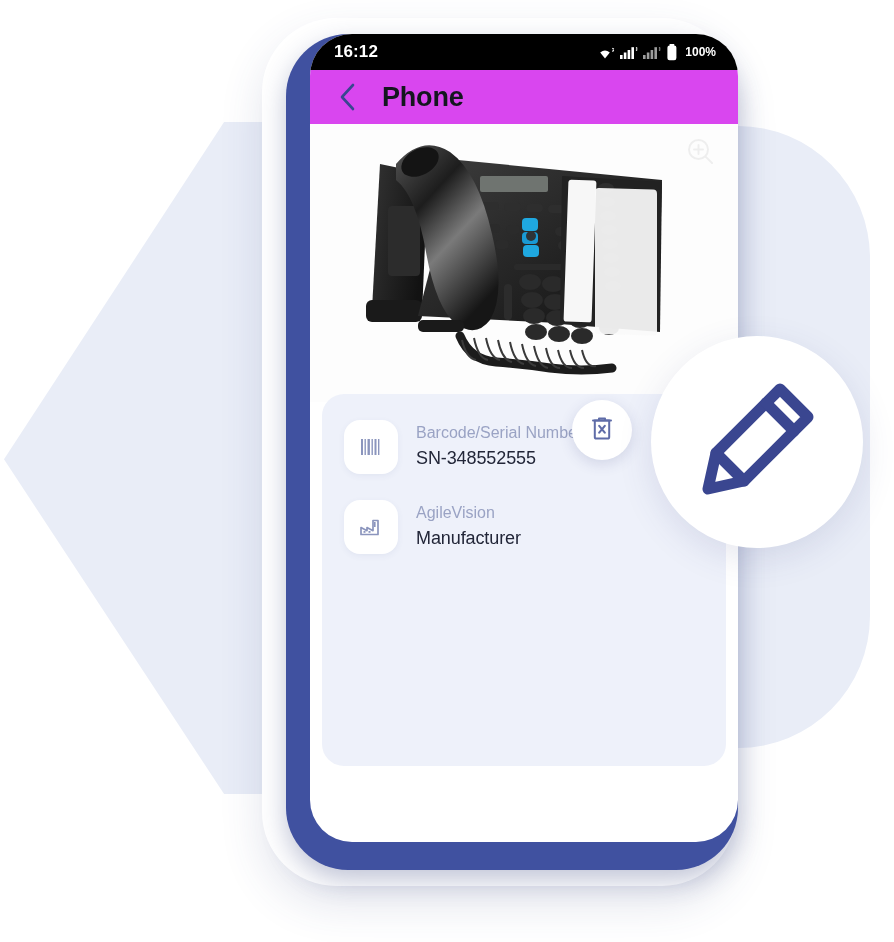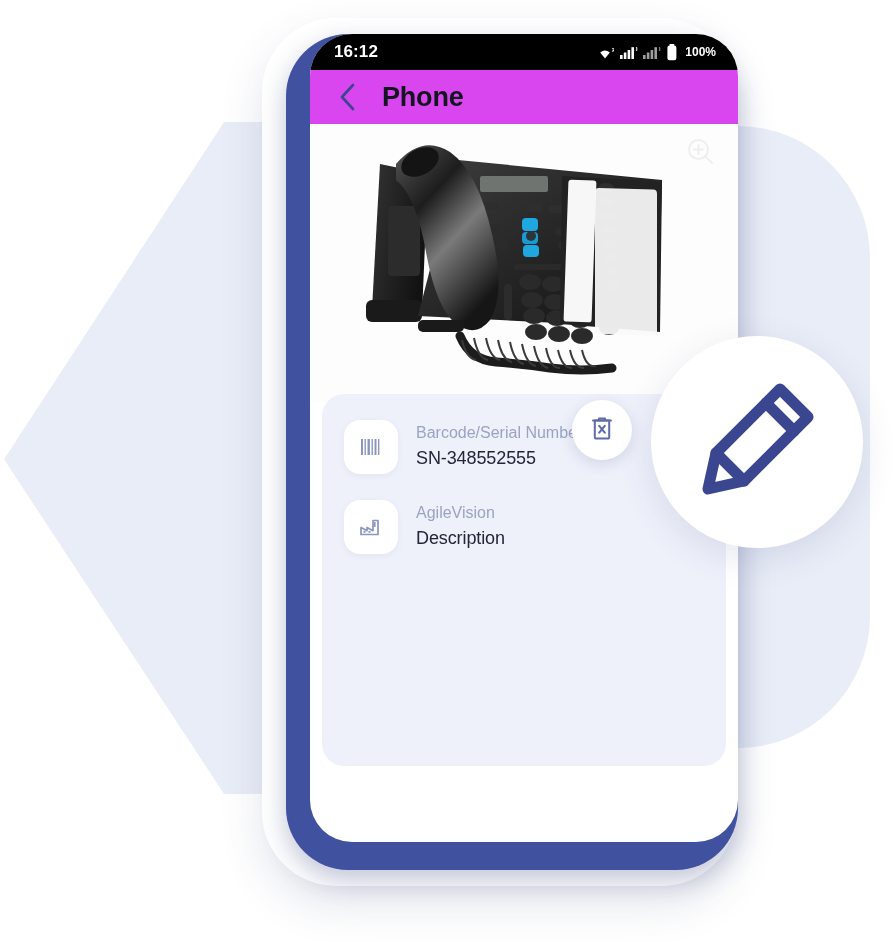--- a/index.html
+++ b/index.html
@@ -415,21 +415,21 @@
       <span class="detail-icon">
         <svg width="26" height="26" viewBox="0 0 26 26">
           <path d="M3 20.5 v-7 l6 3.2 v-3.2 l6 3.2 V6.5 h5 v14 Z" stroke="#8b95bd" stroke-width="1.7" fill="none" stroke-linejoin="round"></path>
           <rect x="5.5" y="17" width="2" height="1.8" fill="#8b95bd"></rect>
           <rect x="10.5" y="17" width="2" height="1.8" fill="#8b95bd"></rect>
           <rect x="16" y="8" width="1.6" height="5" fill="#8b95bd"></rect>
         </svg>
       </span>
       <span class="detail-text">
         <span class="detail-label" style="display:block">AgileVision</span>
-        <span class="detail-value" style="display:block">Description</span>
+        <span class="detail-value" style="display:block">Manufacturer</span>
       </span>
     </div>
 
 
   </div>
 </div>
 
 <div class="delete-fab">
   <span>
     <svg width="26" height="28" viewBox="0 0 26 28">

